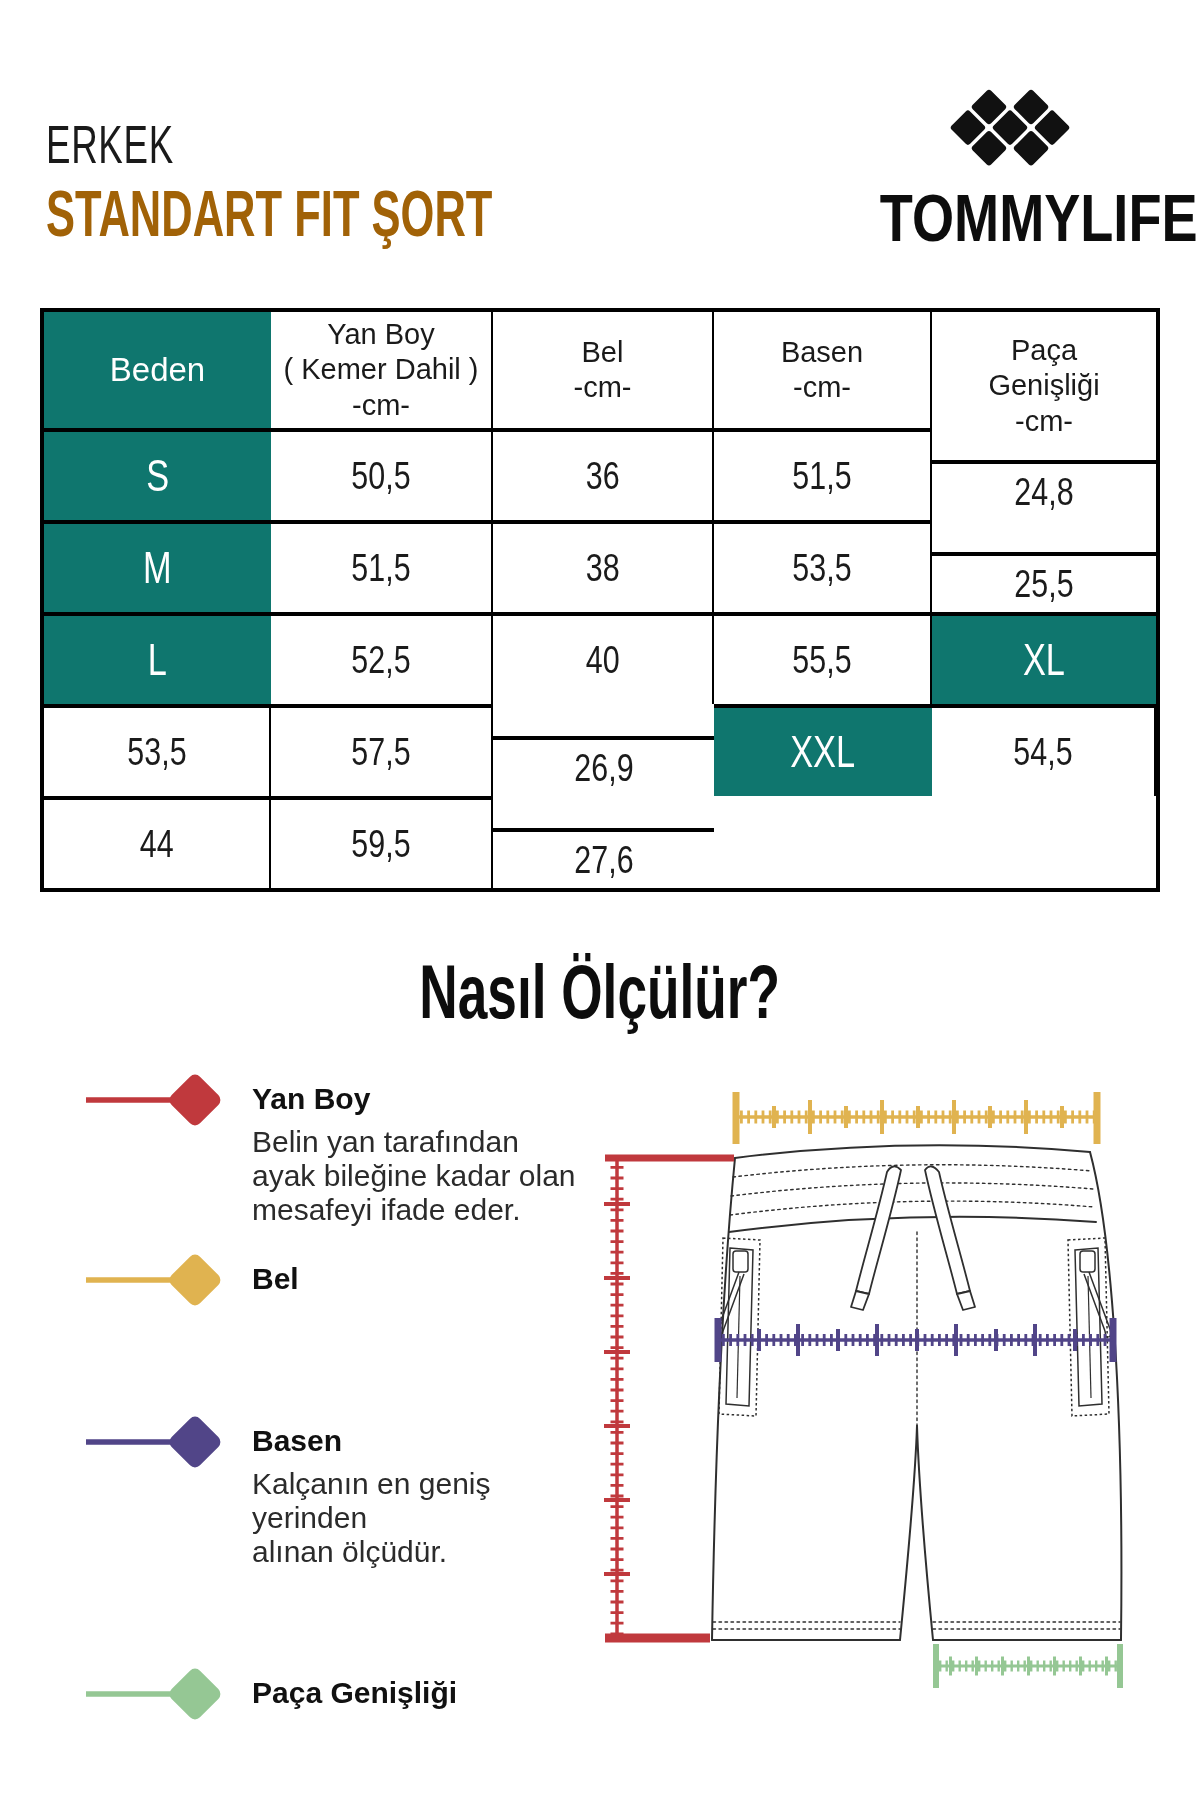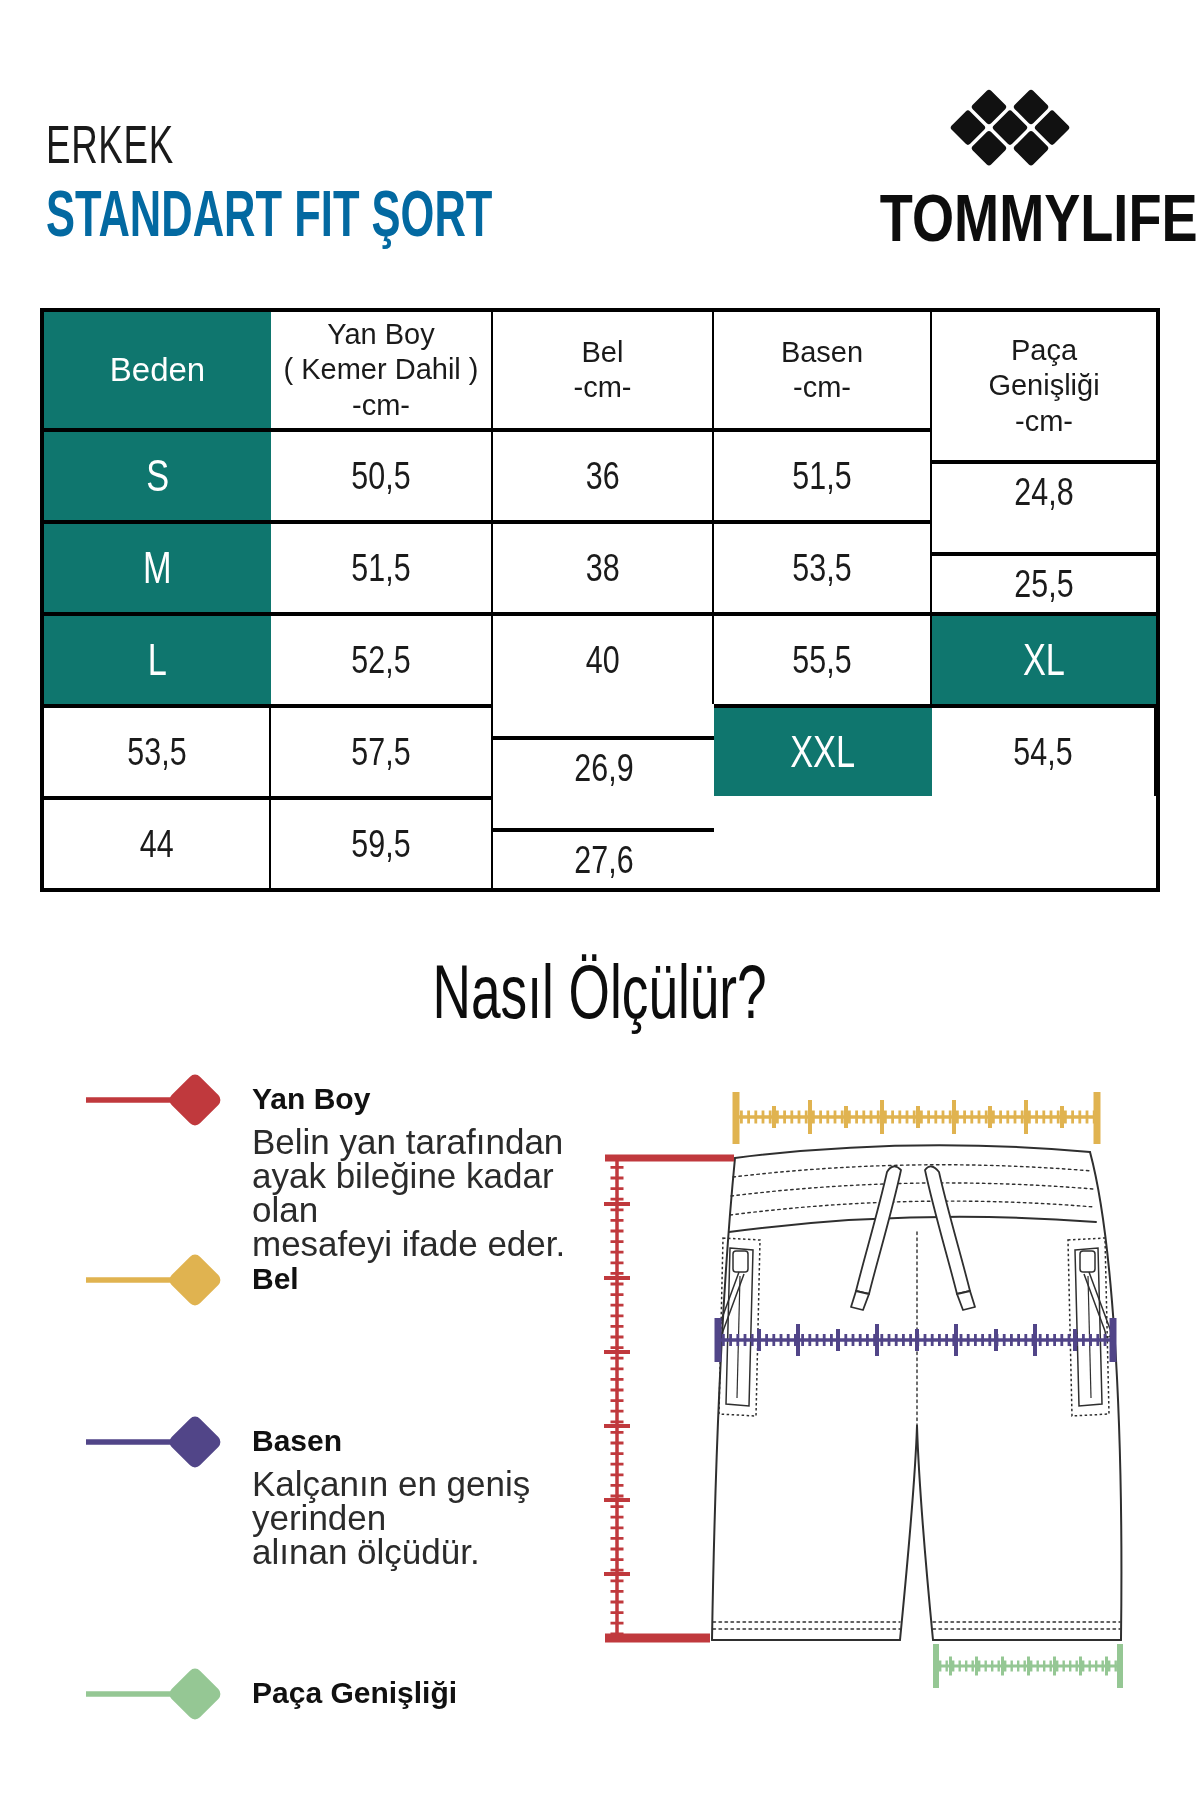--- a/index.html
+++ b/index.html
@@ -8,21 +8,21 @@
     font-family:"Liberation Sans",sans-serif;color:#111;overflow:hidden;
   }
   .abs{position:absolute;}
   .cx{display:inline-block;transform:scaleX(.78);transform-origin:center;}
   .cxl{display:inline-block;transform:scaleX(.68);transform-origin:left center;white-space:nowrap;}
   .cxc{display:inline-block;transform:scaleX(.7);transform-origin:center;white-space:nowrap;}
 
   
   .title-block{left:46px;top:116px;}
   .erkek{font-size:54px;font-weight:400;letter-spacing:1px;line-height:1.05;color:#1a1a1a;}
-  .main-title{font-size:64px;font-weight:800;letter-spacing:0;line-height:1.05;margin-top:8px;color:#0369a1;}
+  .main-title{font-size:64px;font-weight:800;letter-spacing:0;line-height:1.05;margin-top:8px;color:#a16207;}
   .brand-block{left:845px;top:84px;width:330px;text-align:center;}
   .brand-name{font-size:66px;font-weight:800;color:#0d0d0d;margin-top:4px;}
   .brand-name .cxb{display:inline-block;transform:scaleX(.82);transform-origin:center;white-space:nowrap;}
 
   
   .size-table{
     left:40px;top:308px;width:1120px;
     display:grid;
     grid-template-columns:227px 222px 221px 218px 224px;
     grid-template-rows:116px repeat(5,92px);
@@ -35,27 +35,27 @@
   }
   .cell.lastc{border-right:none;margin-top:32px;}
   .cell.head{font-size:29px;line-height:1.22;white-space:pre-line;color:#1a1a1a;}
   .cell.black{background:#0f766e;color:#fff;border-right:none;}
   .cell.beden{font-size:33px;}
   .body-cell{border-top:4px solid #000;}
   .size-label{font-size:44px;}
   .val{font-size:39px;font-weight:500;color:#1b1b1b;}
 
   
-  .htm-title{left:0;top:948px;width:1200px;text-align:center;font-size:76px;font-weight:400;color:#0d0d0d;}
+  .htm-title{left:0;top:948px;width:1200px;text-align:center;font-size:76px;font-weight:700;color:#0d0d0d;}
 
   .legend-item{position:absolute;left:80px;display:flex;align-items:flex-start;}
   .legend-marker{flex:0 0 auto;margin-top:-11px;margin-right:12px;}
   .legend-text{width:330px;}
   .legend-title{font-size:30px;font-weight:700;color:#111;margin-bottom:9px;}
-  .legend-desc{font-size:35px;line-height:34px;color:#2b2b2b;white-space:pre-line;}
+  .legend-desc{font-size:30px;line-height:34px;color:#2b2b2b;white-space:pre-line;}
 
   .diagram{left:590px;top:1080px;}
 </style>
 </head>
 <body>
 
 <div class="abs title-block">
   <div class="erkek"><span class="cxl">ERKEK</span></div>
   <div class="main-title"><span class="cxl">STANDART FIT ŞORT</span></div>
 </div>

